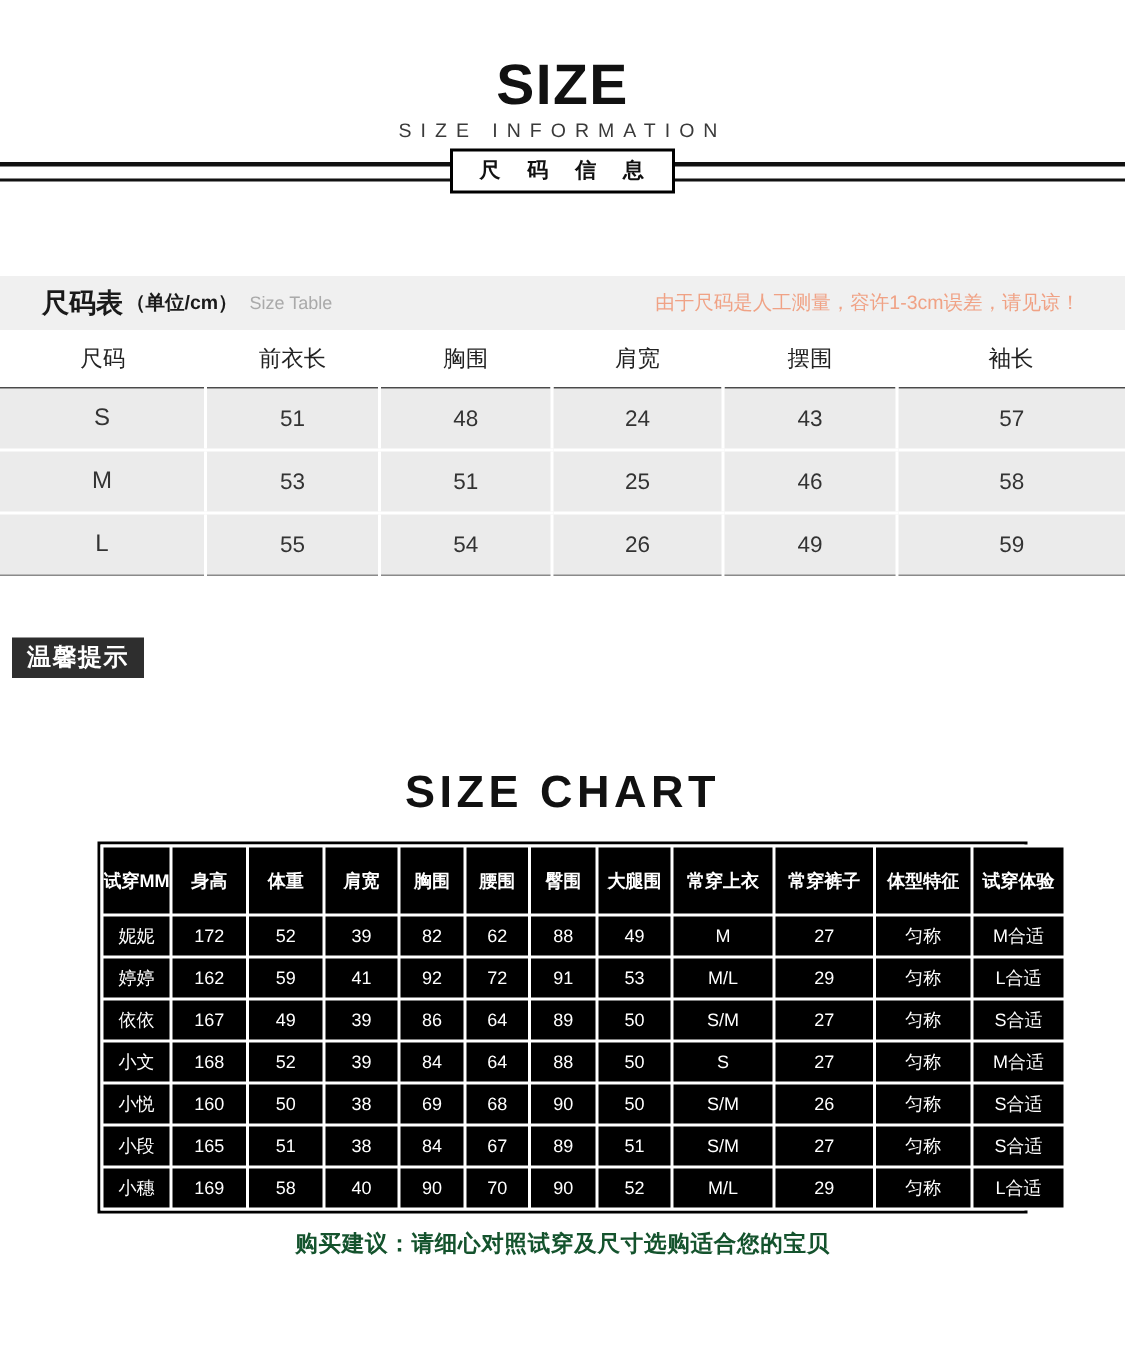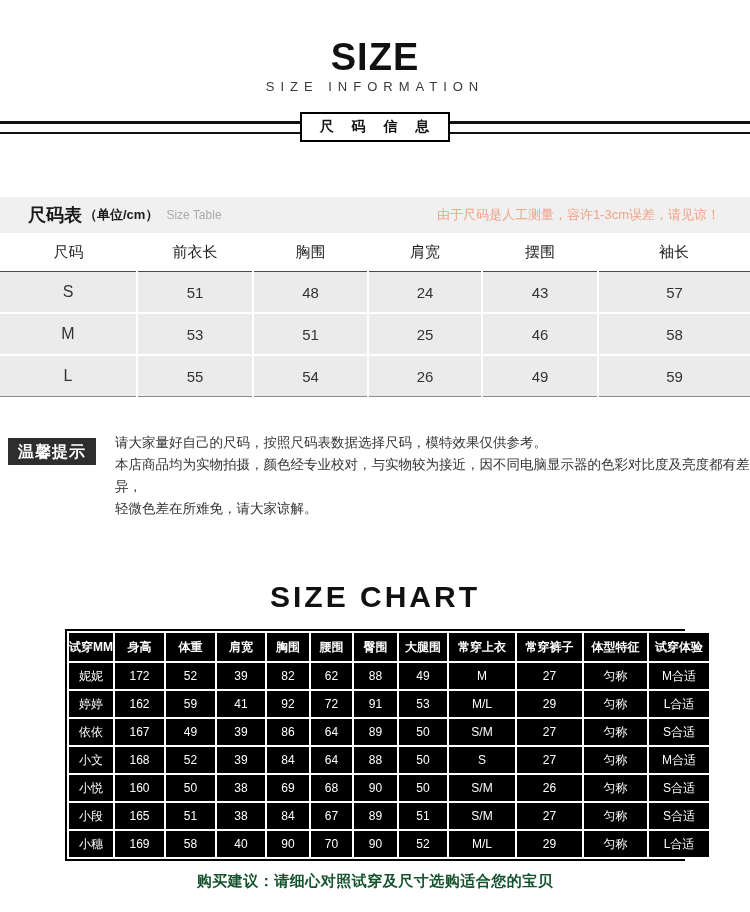--- a/index.html
+++ b/index.html
@@ -15,21 +15,21 @@
   .top-header { text-align: center; padding-top: 38px; }
   .size-title {
     font-size: 38px; font-weight: 900; letter-spacing: 1px;
     color: #111; line-height: 1; margin: 0;
   }
   .size-subtitle {
     font-size: 13px; letter-spacing: 6px; color: #3a3a3a;
     margin-top: 3px;
   }
   .divider-row {
-    display: flex; align-items: center; margin-top: 20px; height: 26px;
+    display: flex; align-items: center; margin-top: 7px; height: 26px;
   }
   .dline { flex: 1; height: 8px; border-top: 3px solid #111; border-bottom: 2px solid #111; }
   .badge-box {
     border: 2px solid #000; background: #fff;
     padding: 4px 12px 4px 18px;
     font-size: 14px; font-weight: bold; letter-spacing: 7px; color: #111;
     white-space: nowrap;
   }
   
   .size-table-sec { margin-top: 57px; }
@@ -73,21 +73,21 @@
   .chart-wrap {
     width: 620px; margin: 15px auto 0 auto;
     border: 2px solid #000; background: #fff; box-sizing: border-box;
   }
   table.t2 {
     width: 100%; border-collapse: separate; border-spacing: 2px;
     table-layout: fixed; background: #fff;
   }
   table.t2 th {
     background: #000; color: #fff; font-size: 12px; font-weight: bold;
-    height: 28px; text-align: center; vertical-align: middle; padding: 0;
+    height: 44px; text-align: center; vertical-align: middle; padding: 0;
     white-space: nowrap; overflow: hidden;
   }
   table.t2 td {
     background: #000; color: #fff; font-size: 12px;
     height: 26px; text-align: center; vertical-align: middle; padding: 0;
     white-space: nowrap; overflow: hidden;
   }
   .advice {
     margin-top: 11px; text-align: center;
     font-size: 15px; font-weight: bold; color: #14532d; letter-spacing: 0.5px;
@@ -156,25 +156,20 @@
           <td>26</td>
           <td>49</td>
           <td>59</td>
         </tr>
       </tbody>
     </table>
 </div>
 
 <div class="tips">
   <div class="tip-badge">温馨提示</div>
-  <div class="tip-lines" id="tip-lines">
-      <div>请大家量好自己的尺码，按照尺码表数据选择尺码，模特效果仅供参考。</div>
-      <div>本店商品均为实物拍摄，颜色经专业校对，与实物较为接近，因不同电脑显示器的色彩对比度及亮度都有差异，</div>
-      <div>轻微色差在所难免，请大家谅解。</div>
-    </div>
 </div>
 
 <h2 class="chart-title">SIZE CHART</h2>
 <div class="chart-wrap">
   <table class="t2" id="size-chart-table">
       <colgroup>
         <col style="width: 44px;">
         <col style="width: 49px;">
         <col style="width: 49px;">
         <col style="width: 48px;">

